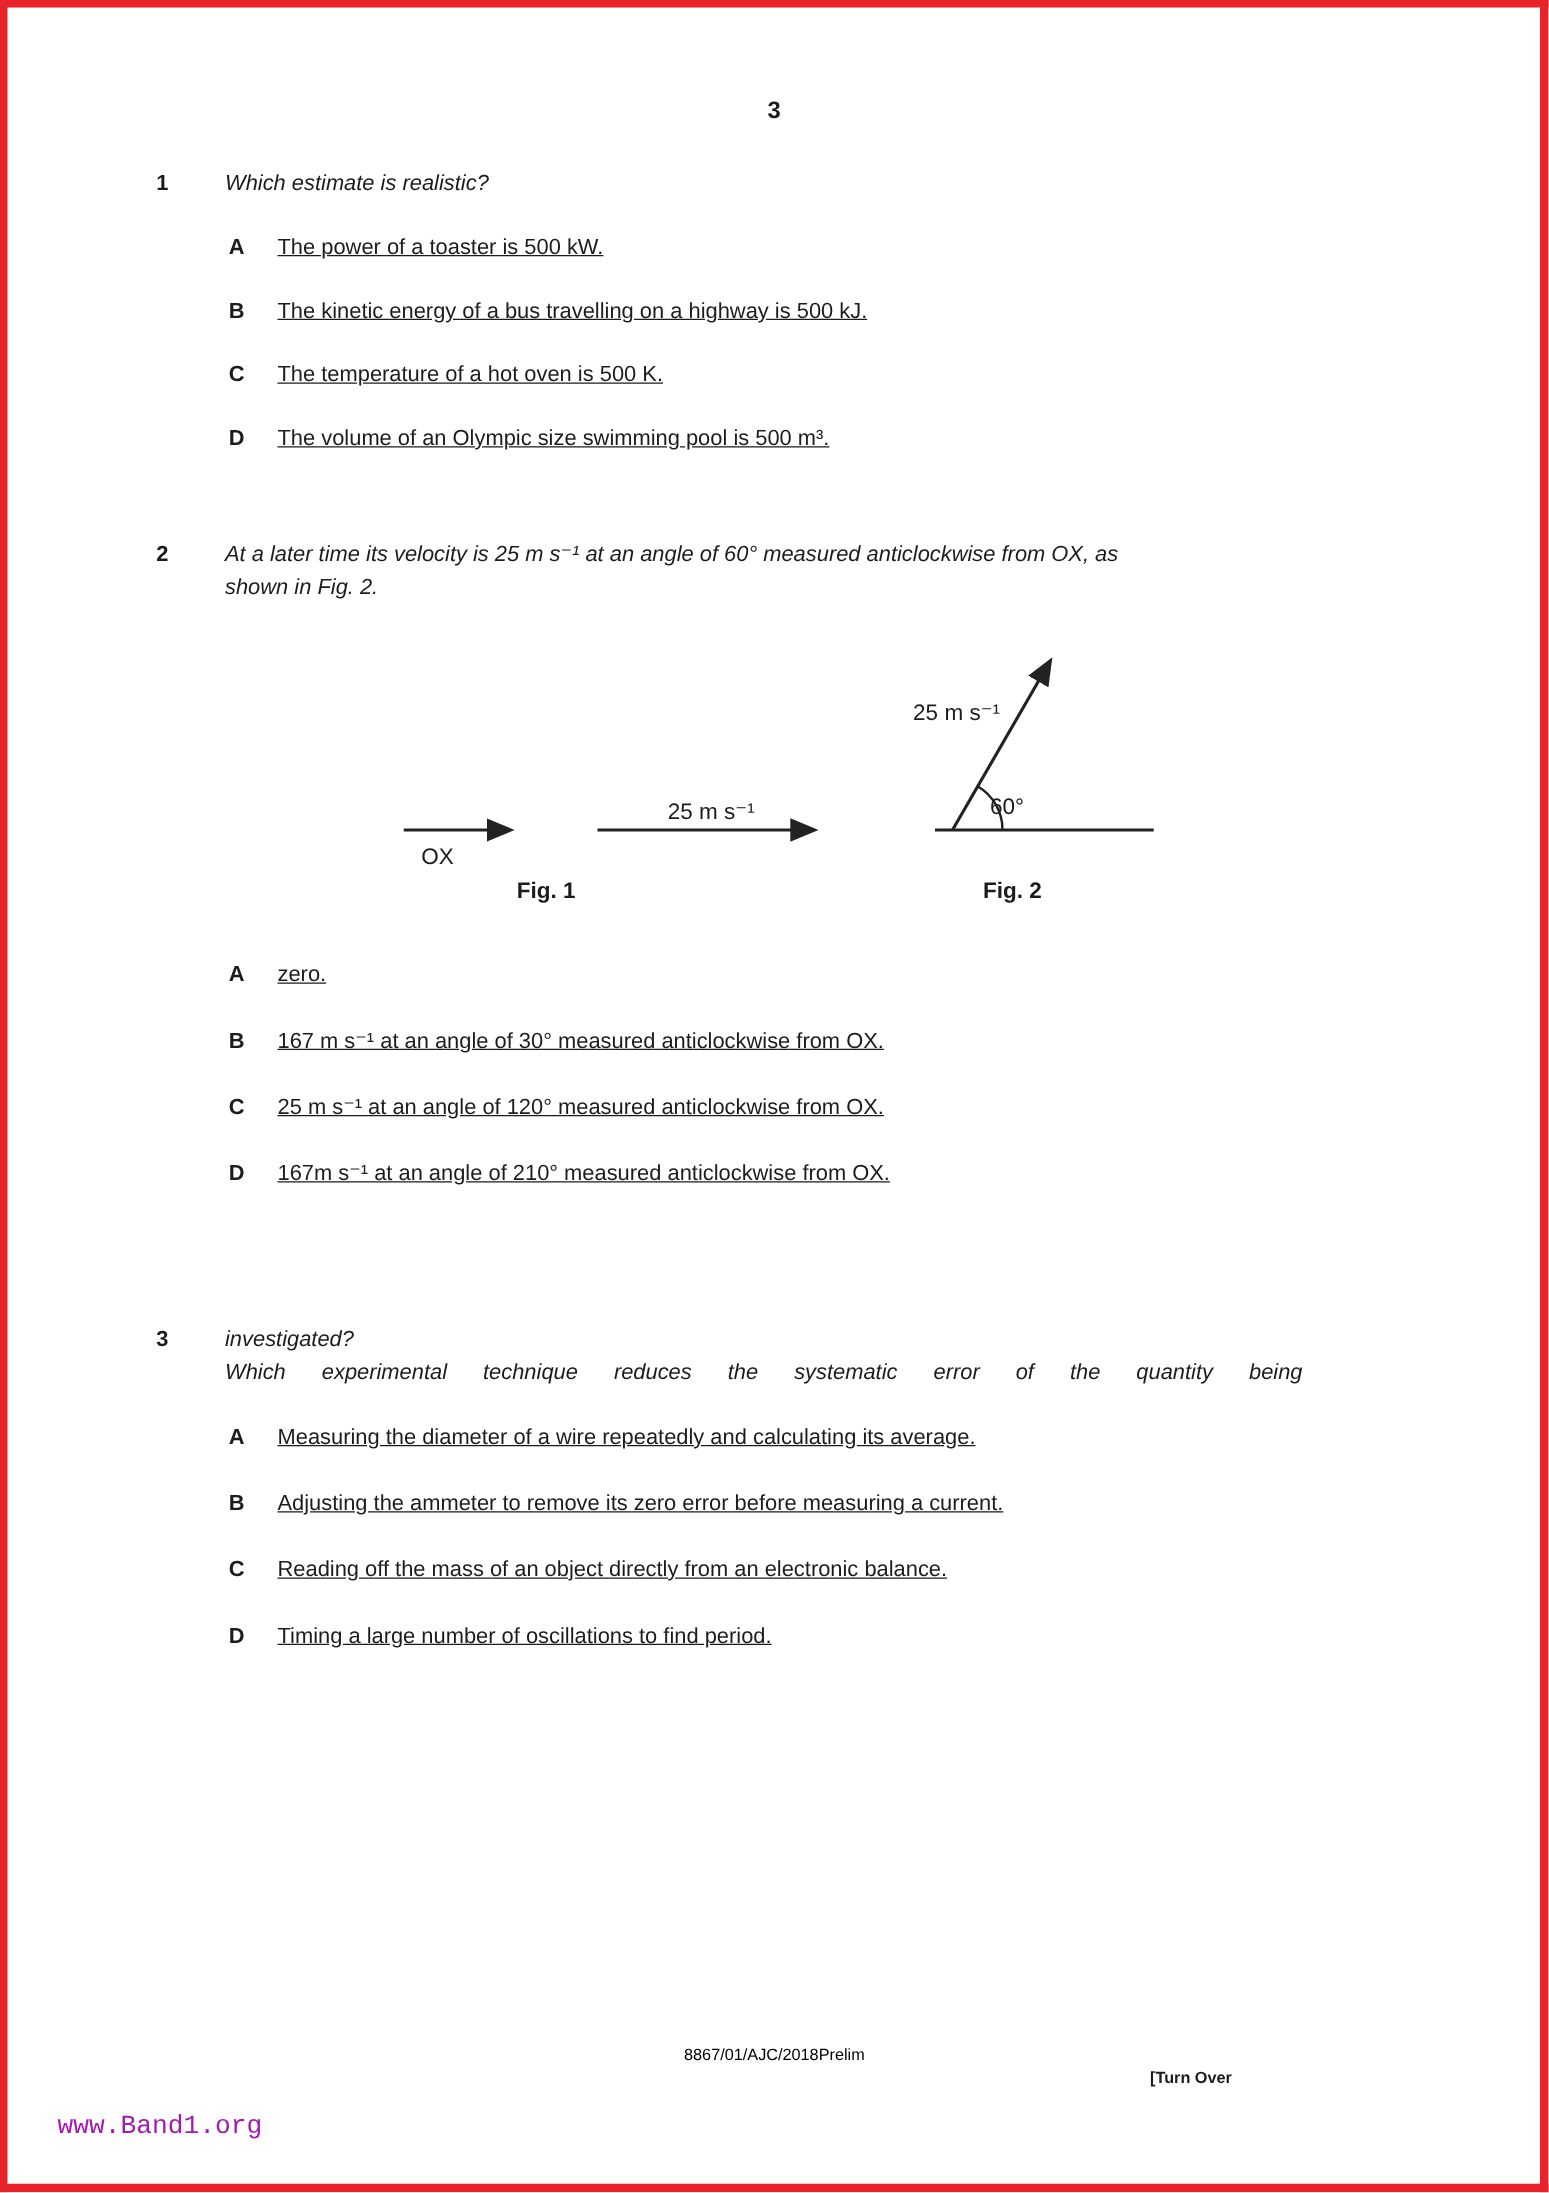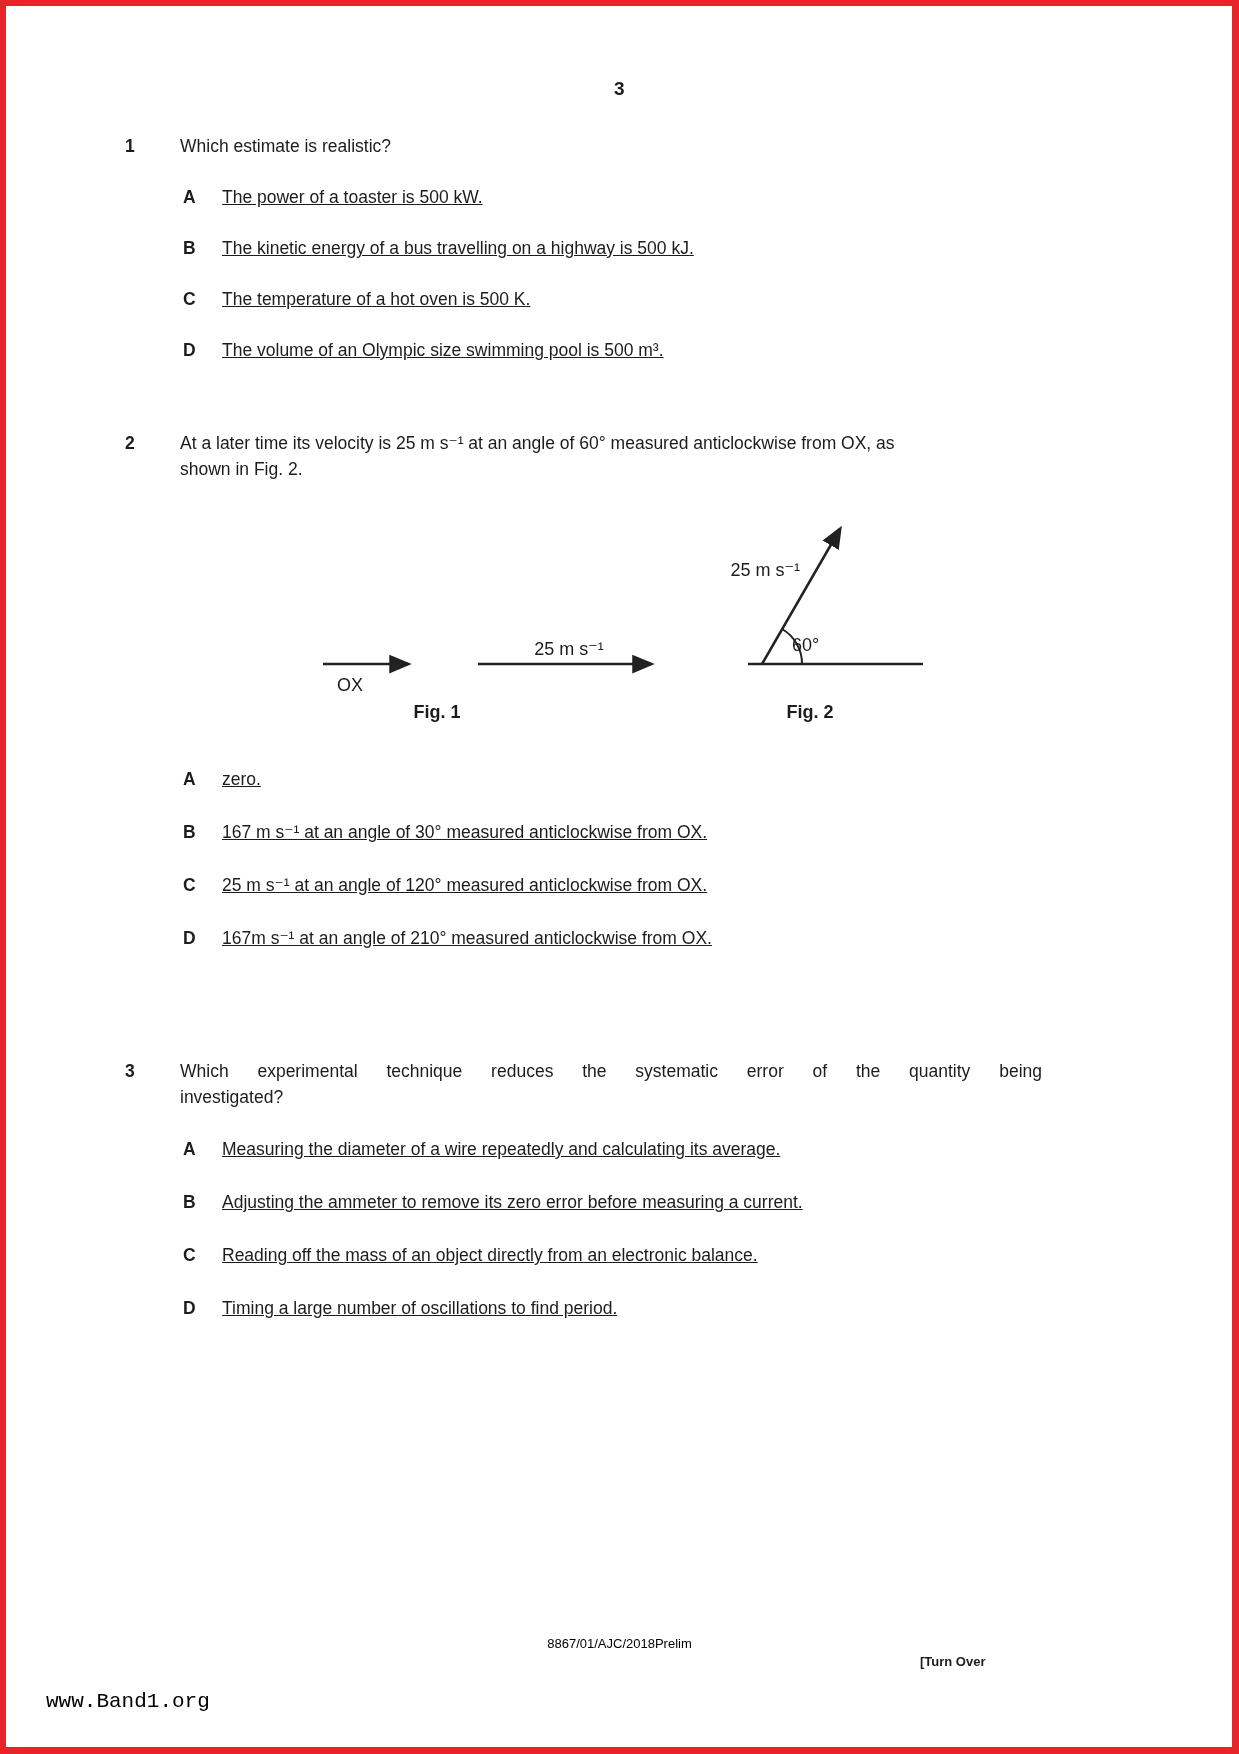--- a/index.html
+++ b/index.html
@@ -20,21 +20,21 @@
 
   .page-number{
     position:absolute;top:78px;left:0;right:0;
     text-align:center;font-size:19px;font-weight:bold;
     letter-spacing:.5px;
   }
   .qblock{position:absolute;left:125px;width:930px;}
   .qrow{display:flex;}
   .qnum{width:55px;font-weight:bold;font-size:17.5px;line-height:26px;flex:none;}
   .qbody{flex:1;max-width:862px;font-size:17.5px;line-height:26px;}
-  .stem-line{font-size:17.5px;line-height:26px;}
+  .stem-line{font-size:17.5px;line-height:26px;font-style:italic;}
   .justify-line{text-align:justify;text-align-last:justify;}
   .opt{display:flex;margin-left:58px;margin-top:25px;}
   .opt.g26{margin-top:26px;}
   .opt.g27{margin-top:27px;}
   .olabel{width:39px;flex:none;font-weight:bold;font-size:17.5px;line-height:26px;}
   .otext{flex:1;font-size:17.5px;line-height:26px;text-decoration:underline;}
 
   .fig-svg{position:absolute;left:280px;top:500px;}
   .fig-svg text{font-family:"Liberation Sans","DejaVu Sans",sans-serif;fill:#1c1c1c;}
   .fig-caption{font-weight:bold;font-size:18px;}
@@ -44,21 +44,21 @@
     position:absolute;top:1636px;left:0;right:0;
     text-align:center;font-size:13px;color:#000000;
   }
   .turn-over{
     position:absolute;top:1654px;left:920px;
     font-size:13px;font-weight:bold;
   }
   .watermark{
     position:absolute;top:1690px;left:46px;
     font-family:"Liberation Mono","DejaVu Sans Mono",monospace;
-    font-size:21px;color:#000000;
+    font-size:21px;color:#a21caf;
   }
 </style>
 </head>
 <body>
 
 <div class="page">
 
   <div class="frame top"></div>
   <div class="frame left"></div>
   <div class="frame right"></div>
@@ -138,22 +138,22 @@
     <div class="opt g27">
       <div class="olabel">D</div>
       <div class="otext">167m s⁻¹ at an angle of 210° measured anticlockwise from OX.</div>
     </div>
   </div>
 
   <div class="qblock" style="top:1058px;">
     <div class="qrow">
       <div class="qnum">3</div>
       <div class="qbody">
+        <div class="stem-line">investigated?</div>
         <div class="stem-line justify-line">Which experimental technique reduces the systematic error of the quantity being</div>
-        <div class="stem-line">investigated?</div>
       </div>
     </div>
     <div class="opt g26">
       <div class="olabel">A</div>
       <div class="otext">Measuring the diameter of a wire repeatedly and calculating its average.</div>
     </div>
     <div class="opt g27">
       <div class="olabel">B</div>
       <div class="otext">Adjusting the ammeter to remove its zero error before measuring a current.</div>
     </div>

